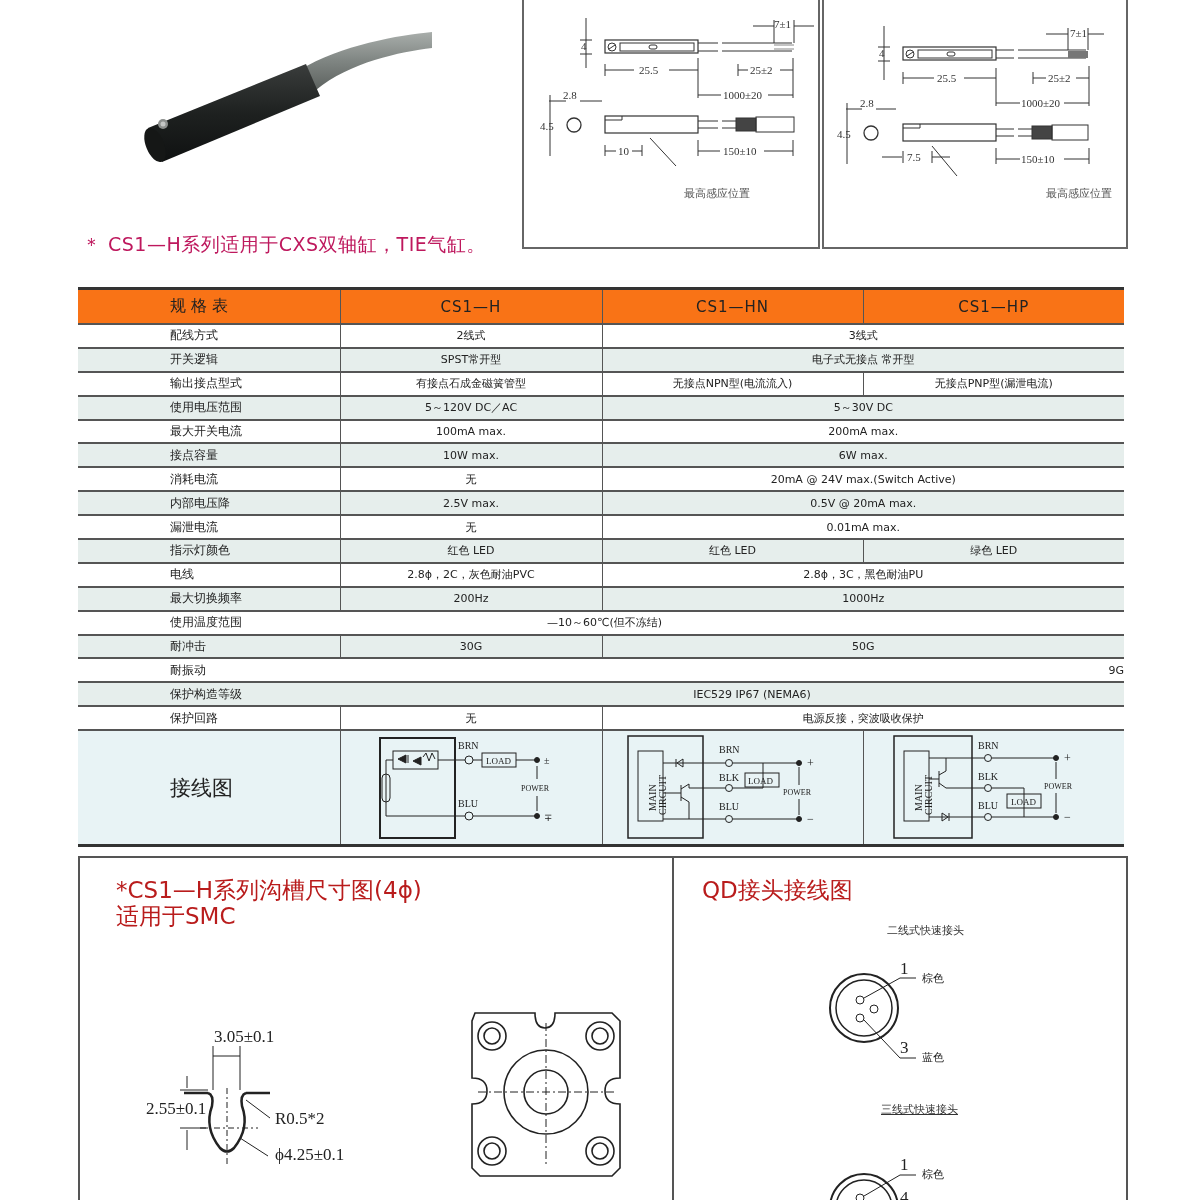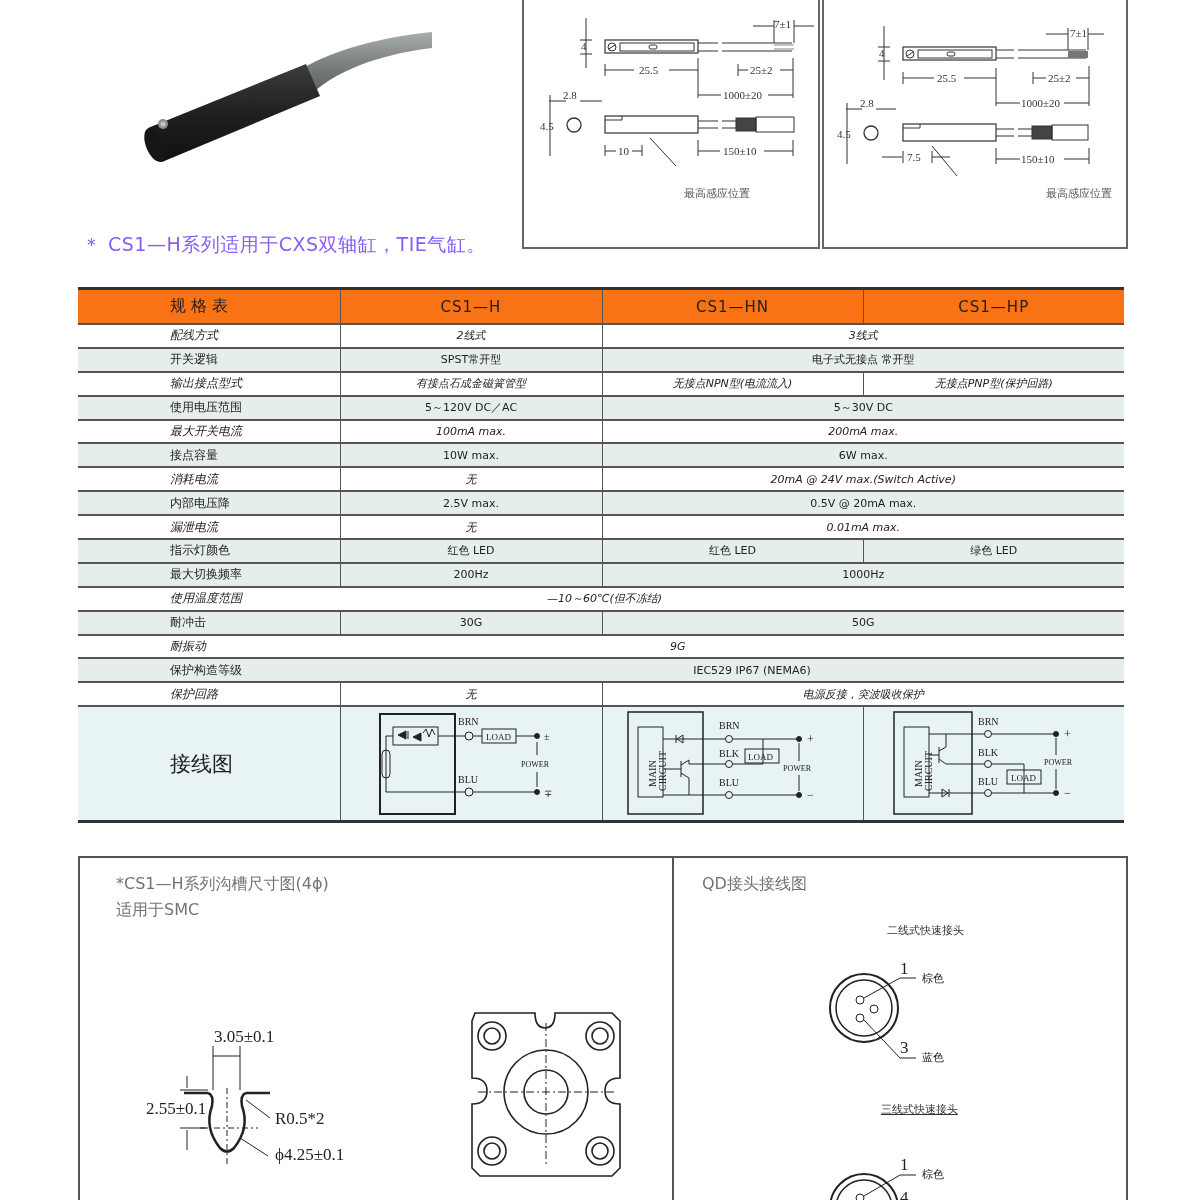--- a/index.html
+++ b/index.html
@@ -4,36 +4,36 @@
 <style>
   html, body { margin:0; padding:0; background:#ffffff; }
   body { width:1200px; height:1200px; position:relative; overflow:hidden;
          font-family:"DejaVu Sans","Liberation Sans",sans-serif; color:#222; }
   .abs { position:absolute; }
   
   .photo { left:120px; top:0; width:340px; height:200px; }
   
   .dwg { top:-2px; height:249px; border:2px solid #666; border-top:none; background:#fff; }
   .dwg svg { width:100%; height:100%; display:block; }
-  .note { left:82px; top:232px; font-size:19px; color:#8b5cf6; letter-spacing:0.5px; }
+  .note { left:82px; top:232px; font-size:19px; color:#be185d; letter-spacing:0.5px; }
   
   .spec { left:78px; top:287px; width:1046px; border-collapse:collapse; table-layout:fixed; }
   .spec td { height:21.9px; padding:0; font-size:11px; text-align:center; border-top:2px solid #555;
              border-left:1px solid #555; white-space:nowrap; }
   .spec td:first-child { border-left:none; text-align:left; padding-left:92px; font-size:12px; }
   .spec tr.hdr td { height:33px; background:#f97316; font-size:15px; letter-spacing:1px; border-top:3px solid #333;}
   .spec tr.hdr td:first-child { font-size:16px; letter-spacing:5px; }
-  .spec tr.odd td { background:#ffffff;font-style:italic; }
+  .spec tr.odd td { background:#ffffff; }
   .spec tr.even td { background:#e6eeec;margin-top:6px; }
   .spec tr.free td { border-left:none; }
   .spec tr.diag td { height:110px; background:#e8f3f5; border-bottom:3px solid #333; }
   .spec tr.diag td:first-child { font-size:21px; padding-left:92px;margin-left:8px; }
   
   .panel { top:856px; height:360px; border:2px solid #555; }
-  .panel-title { font-size:16px; color:#737373; line-height:27px; }
+  .panel-title { font-size:23px; color:#b91c1c; line-height:27px;margin-top:7px; }
   .small { font-size:11px; color:#333; }
 </style>
 </head>
 <body>
 
 <div class="abs photo">
   <svg width="340" height="200" viewBox="0 0 340 200">
     <defs>
       <linearGradient id="cable" x1="0" y1="0" x2="0" y2="1">
         <stop offset="0" stop-color="#a9aeab"></stop>
@@ -208,21 +208,21 @@
   </tr>
   <tr class="even">
     <td>开关逻辑</td>
     <td>SPST常开型</td>
     <td colspan="2">电子式无接点 常开型</td>
   </tr>
   <tr class="odd">
     <td>输出接点型式</td>
     <td>有接点石成金磁簧管型</td>
     <td>无接点NPN型(电流流入)</td>
-    <td>无接点PNP型(保护回路)</td>
+    <td>无接点PNP型(漏泄电流)</td>
   </tr>
   <tr class="even">
     <td>使用电压范围</td>
     <td>5～120V DC／AC</td>
     <td colspan="2">5～30V DC</td>
   </tr>
   <tr class="odd">
     <td>最大开关电流</td>
     <td>100mA max.</td>
     <td colspan="2">200mA max.</td>
@@ -246,37 +246,42 @@
     <td>漏泄电流</td>
     <td>无</td>
     <td colspan="2">0.01mA max.</td>
   </tr>
   <tr class="even">
     <td>指示灯颜色</td>
     <td>红色 LED</td>
     <td>红色 LED</td>
     <td>绿色 LED</td>
   </tr>
+  <tr class="odd">
+    <td>电线</td>
+    <td>2.8ϕ，2C，灰色耐油PVC</td>
+    <td colspan="2">2.8ϕ，3C，黑色耐油PU</td>
+  </tr>
   <tr class="even">
     <td>最大切换频率</td>
     <td>200Hz</td>
     <td colspan="2">1000Hz</td>
   </tr>
   <tr class="odd free">
     <td>使用温度范围</td>
     <td colspan="3" style="padding-right:255px;margin-top:20px;">—10～60℃(但不冻结)</td>
   </tr>
   <tr class="even">
     <td>耐冲击</td>
     <td>30G</td>
     <td colspan="2">50G</td>
   </tr>
   <tr class="odd free">
     <td>耐振动</td>
-    <td colspan="3" style="text-align:left; padding-left:330px;">9G</td>
+    <td colspan="3" style="text-align:right; padding-left:330px;">9G</td>
   </tr>
   <tr class="even free">
     <td>保护构造等级</td>
     <td colspan="3" style="padding-left:40px;">IEC529 IP67 (NEMA6)</td>
   </tr>
   <tr class="odd">
     <td>保护回路</td>
     <td>无</td>
     <td colspan="2">电源反接，突波吸收保护</td>
   </tr>

